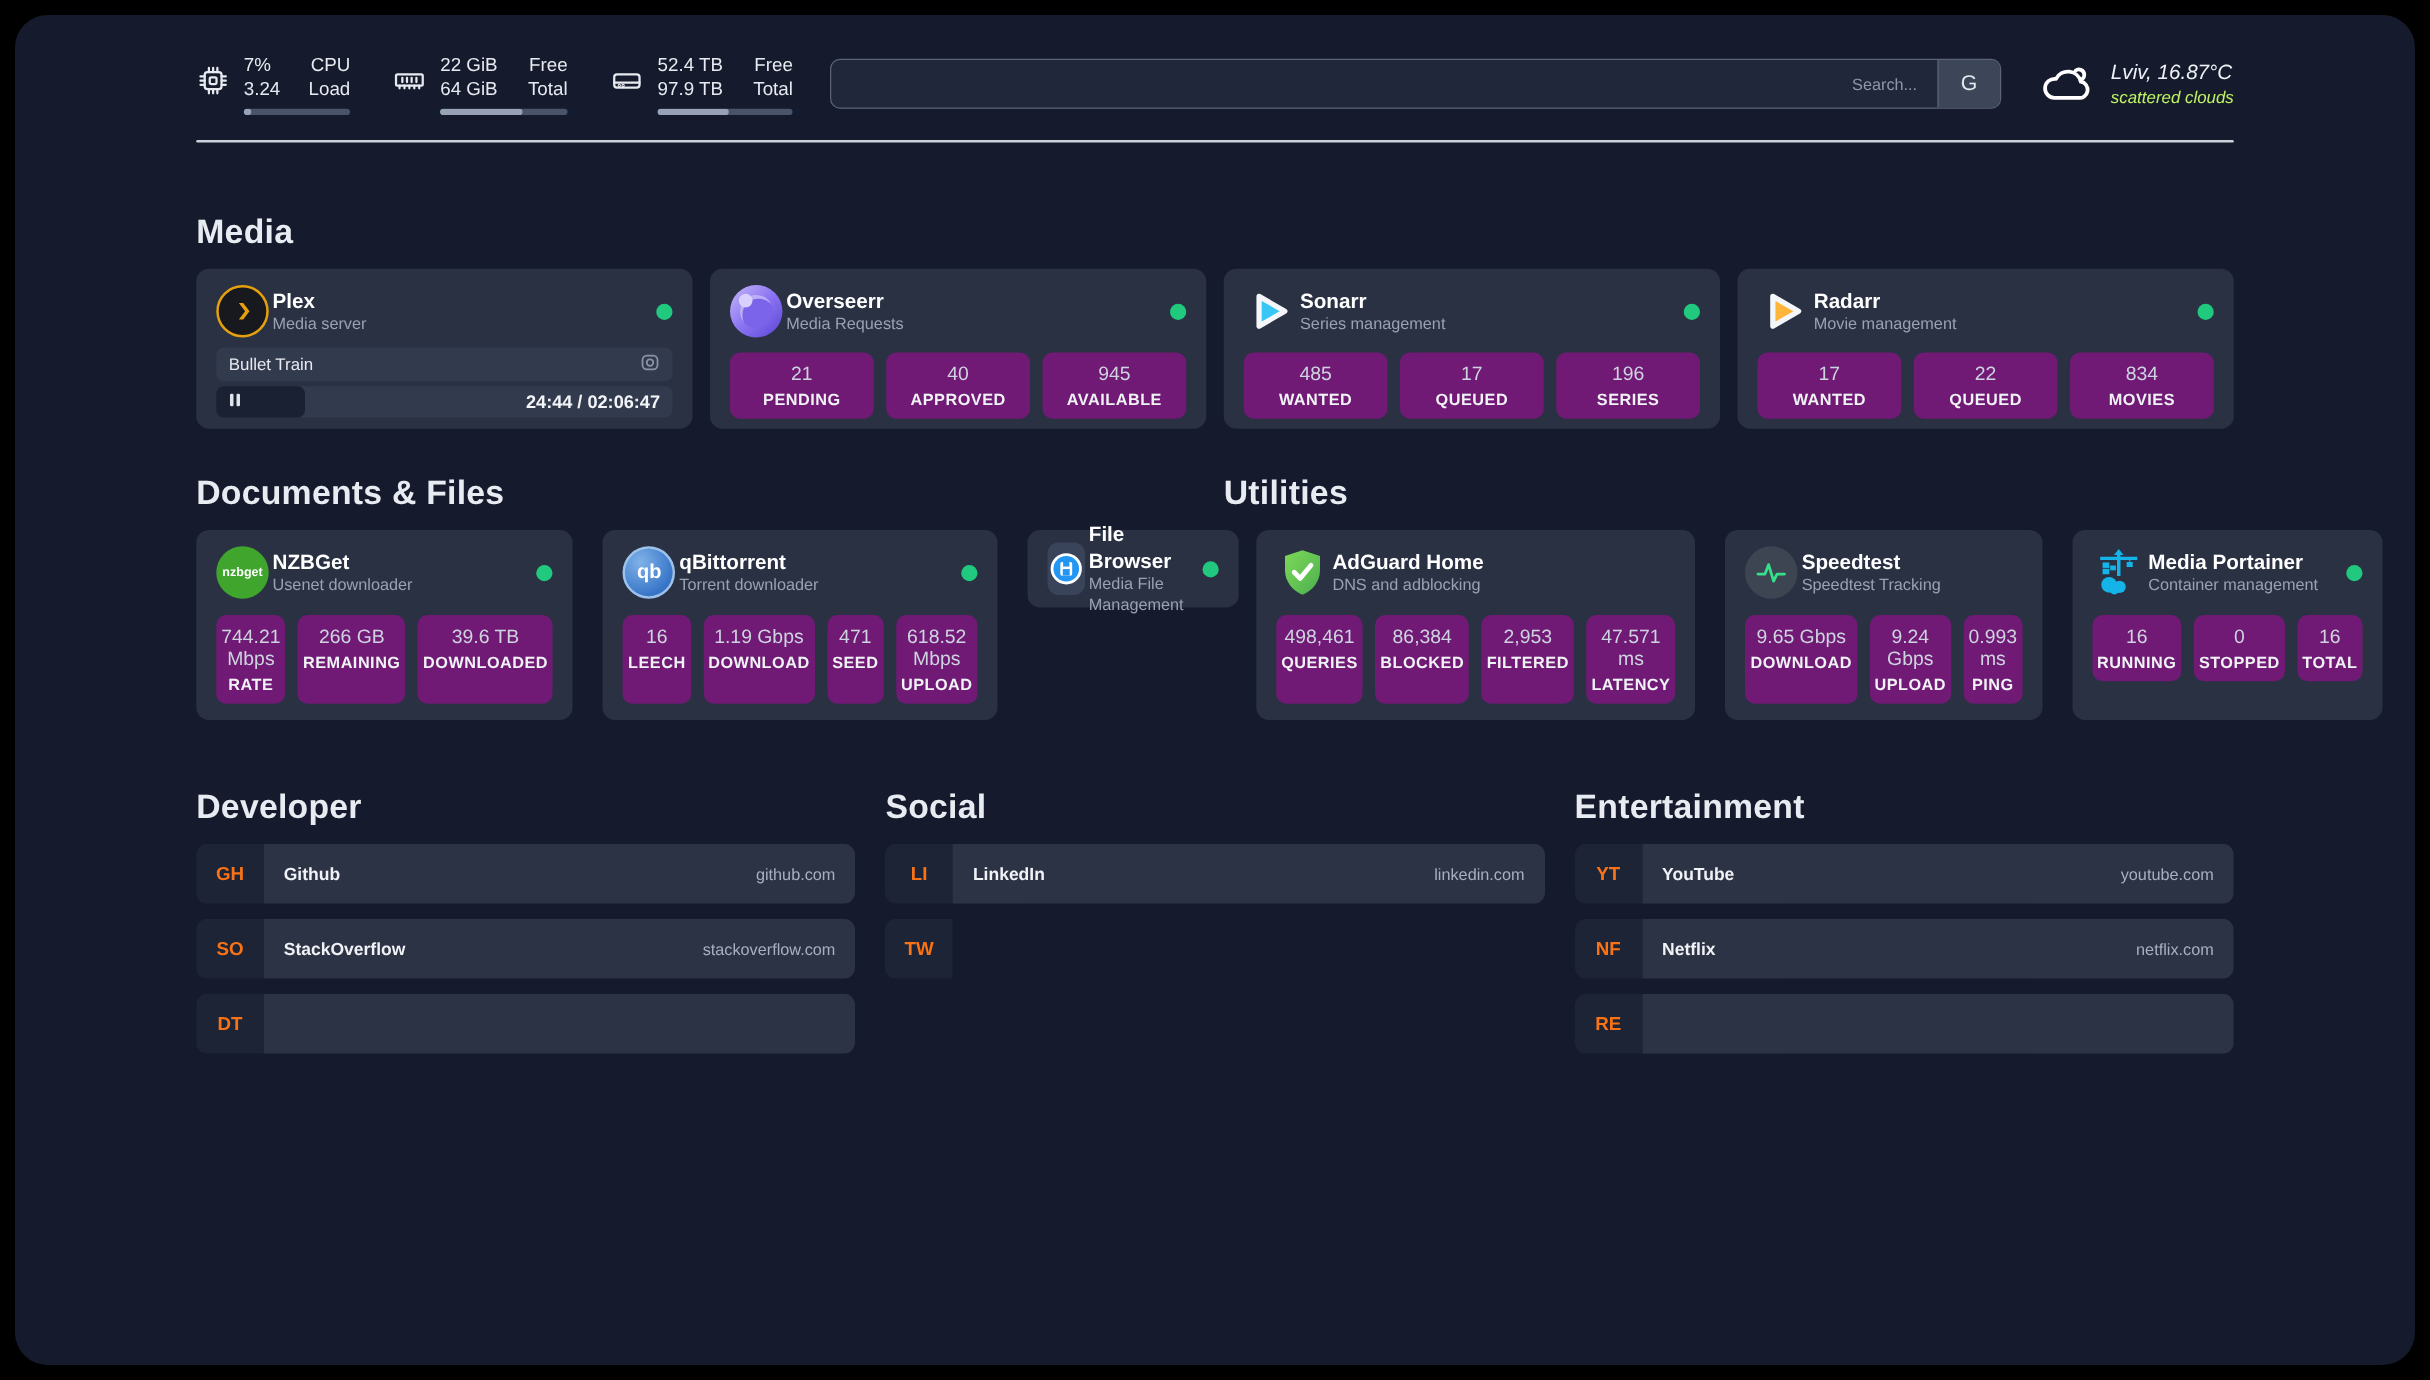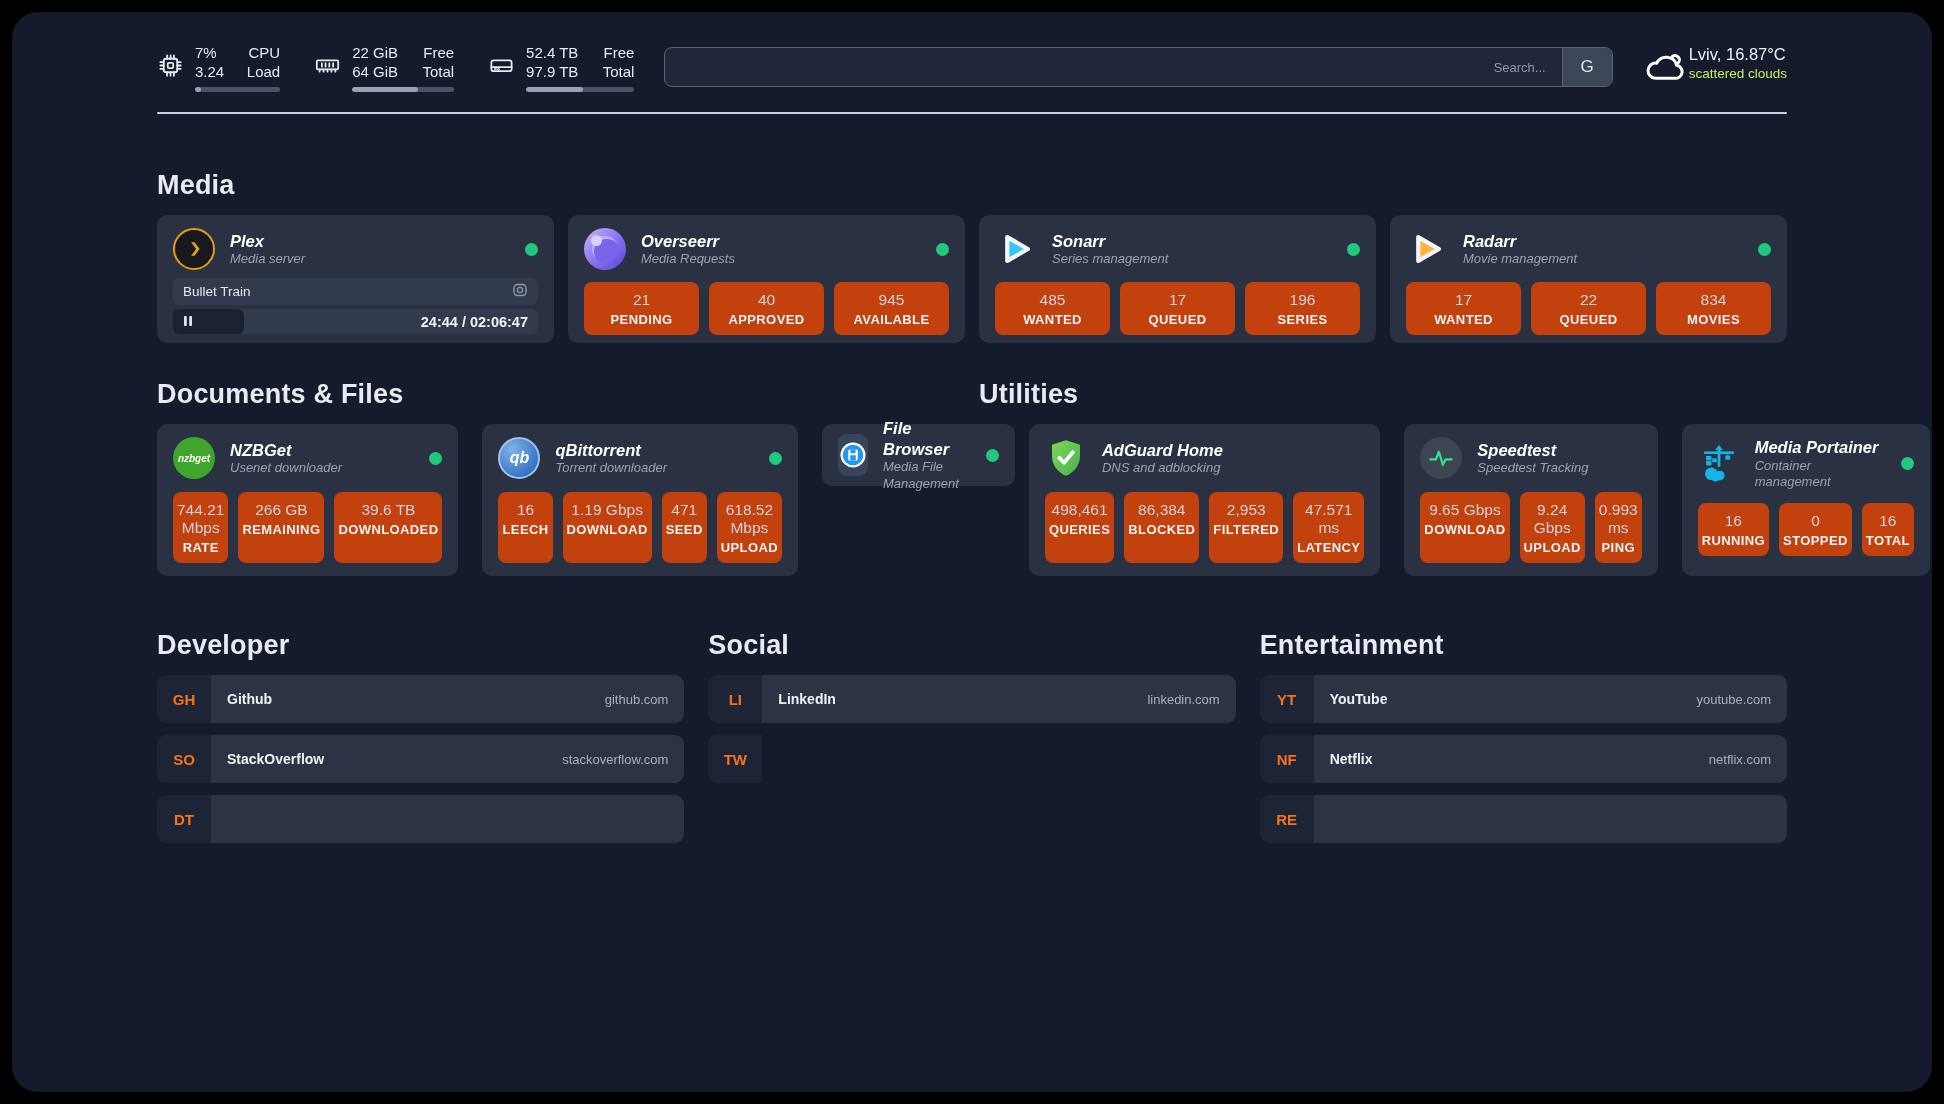--- a/index.html
+++ b/index.html
@@ -21,48 +21,48 @@
   .hbar-fill { height:100%; background:#98a2b6; border-radius:3px; }
 
   .search { flex:1; margin:0 30px; height:40px; border:1.5px solid #59637a; border-radius:8px;
             background:#20273a; display:flex; align-items:stretch; overflow:hidden; }
   .search input { flex:1; background:transparent; border:none; outline:none; color:#dfe3eb;
             font-size:13px; padding:0 16px; font-family:"Liberation Sans", sans-serif;text-align:right; }
   .search input::placeholder { color:#8f98ab; }
   .g-btn { width:50px; background:#3d4659; border:none; border-left:1.5px solid #59637a;
             color:#e3e7ee; font-size:17px; cursor:pointer; font-family:"Liberation Sans", sans-serif; }
 
-  .weather { display:flex; align-items:flex-start; color:#eef1f6; }
+  .weather { display:flex; align-items:center; gap:12px; color:#eef1f6;font-style:italic; }
   .weather svg { width:46px; height:40px; }
   .weather-temp { font-size:16.5px; }
   .weather-cond { font-size:13.5px; color:#bef264; margin-top:2px; }
 
   .divider { height:2px; background:#ccd1da; border-radius:1px; margin-top:16px; }
 
   
   .sec-h { color:#e8ebf1; font-size:27px; font-weight:600; letter-spacing:.2px; }
   .sec-h.media { margin:56px 0 14px; }
   .mid-heads { display:grid; grid-template-columns:1fr 1fr; gap:14px; margin:36px 0 14px; }
   .bk-wrap { margin-top:54px; }
 
   .card { background:#2a3143; border-radius:10px; padding:13px 16px; }
   .media-grid { display:grid; grid-template-columns:repeat(4,1fr); gap:14px; }
   .media-grid .card { height:128px; display:flex; flex-direction:column; }
   .mid-grid { display:grid; grid-template-columns:1fr 1fr; gap:14px; align-items:start; }
   .col-stack { display:flex; flex-direction:row; gap:24px; }
 
-  .app-head { display:flex; align-items:center; gap:15px;font-style:italic; }
+  .app-head { display:flex; align-items:center; gap:3px; }
   .app-icon { width:42px; height:42px; flex:none; position:relative; }
   .app-titles { line-height:1.25; }
   .app-title { color:#fff; font-size:16.5px; font-weight:600; }
   .app-sub { color:#99a2b3; font-size:13px; }
   .dot { width:13px; height:13px; border-radius:50%; background:#20c97d; margin-left:auto; flex:none; }
 
   .tiles { display:flex; gap:10px; margin-top:12px; }
-  .tile { flex:1; background:#c2410c; border-radius:8px; text-align:center; padding:9px 4px 8px; }
+  .tile { flex:1; background:#701a75; border-radius:8px; text-align:center; padding:9px 4px 8px; }
   .tile-v { color:#ced4df; font-size:15.5px; }
   .tile-l { color:#f0f2f6; font-size:13px; font-weight:700; letter-spacing:.4px; margin-top:3px; }
 
   
   .np { margin-top:8px; display:flex; flex-direction:column; gap:4px; }
   .np-row1 { background:#323a4d; border-radius:6px; height:27px; display:flex; align-items:center;
              padding:0 10px; color:#e6e9ef; font-size:13.5px; justify-content:space-between; }
   .np-row1 svg { width:16px; height:16px; stroke:#8b94a6; }
   .np-row2 { background:#323a4d; border-radius:6px; height:25px; position:relative;
              display:flex; align-items:center; justify-content:flex-end; padding:0 10px; }

